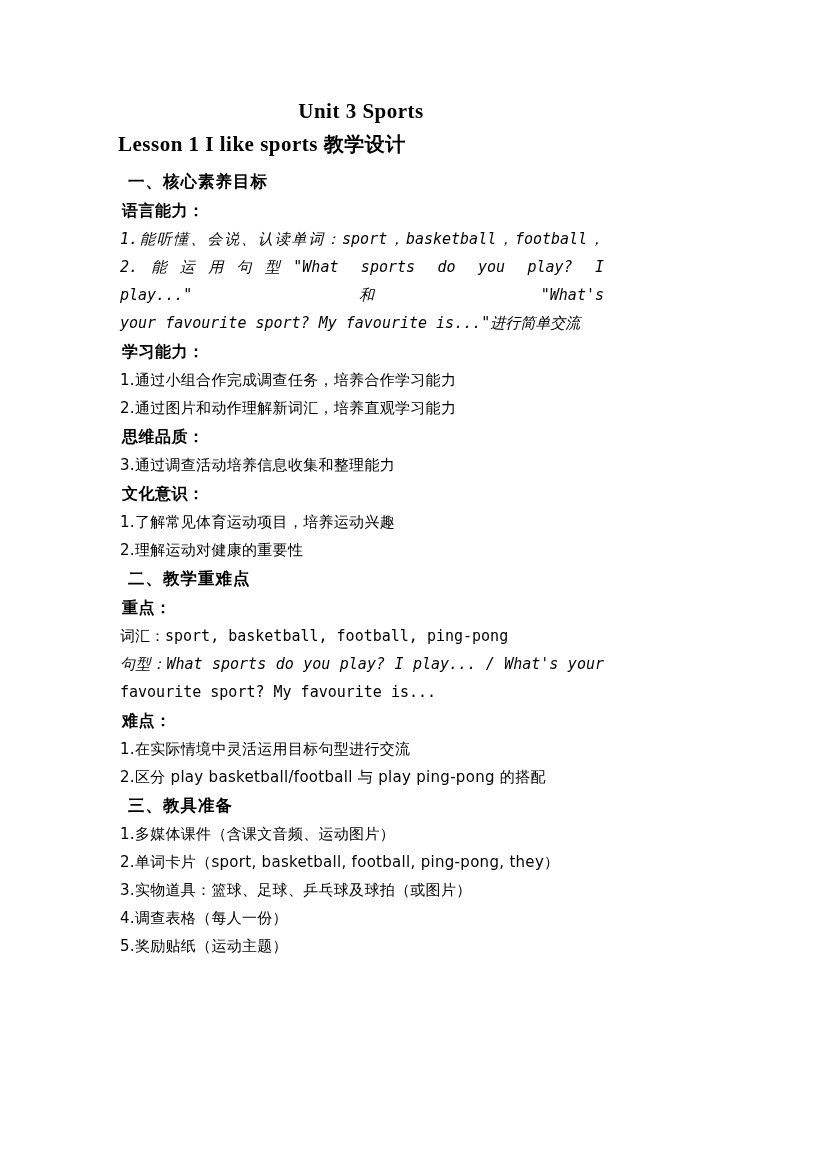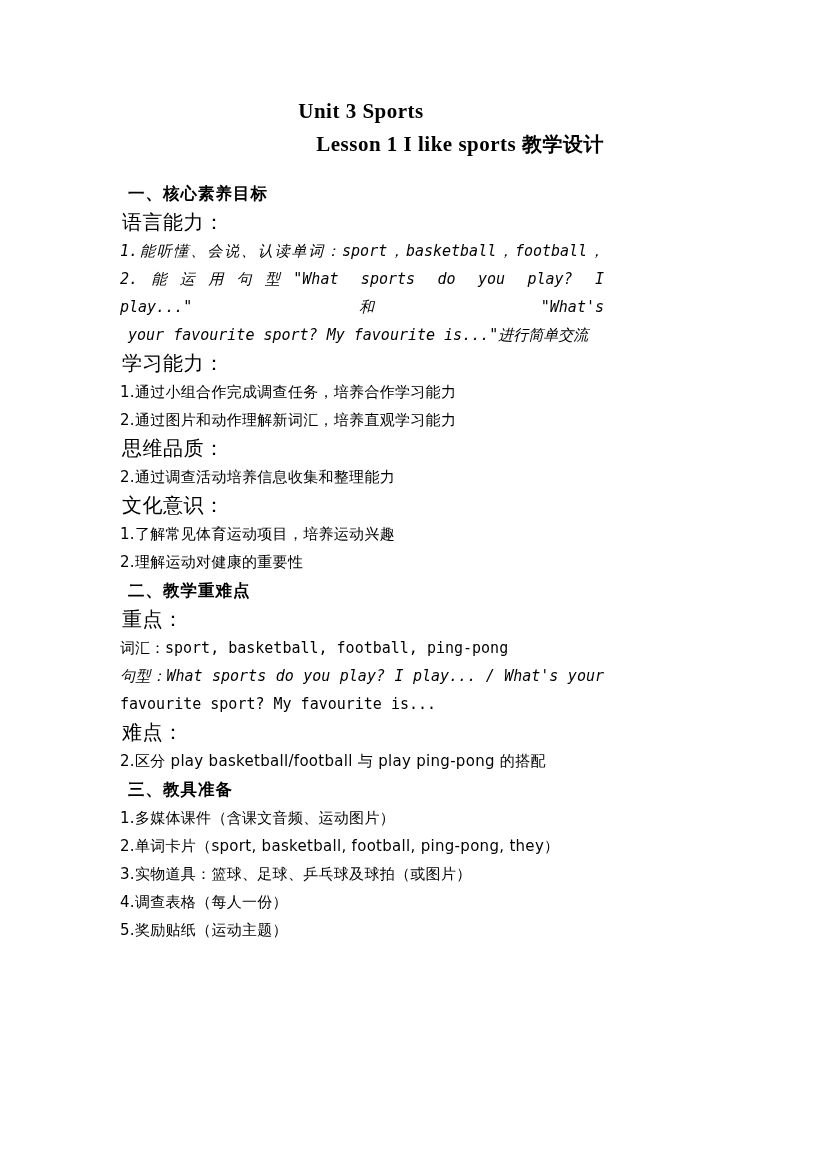--- a/index.html
+++ b/index.html
@@ -25,44 +25,44 @@
     padding: 95px 118px 0 118px;
   }
   .title-line {
     text-align: center;
     font-weight: bold;
     font-size: 21px;
     line-height: 32px;
     letter-spacing: 0.5px;
   }
   .title-line-2 {
-    text-align: right;
+    text-align: left;
     font-weight: bold;
     font-size: 21px;
     line-height: 34px;
     letter-spacing: 0.5px;
-    margin-bottom: 18px;
+    margin-bottom: 6px;
   }
   .title-cn {
     font-family: "DejaVu Sans", sans-serif;
     font-weight: bold;
     font-size: 20px;
   }
   .h-section {
     font-family: "DejaVu Serif", serif;
     font-weight: bold;
     font-size: 16.5px;
     line-height: 29px;
     letter-spacing: 1px;
     padding-left: 10px;
   }
   .h-sub {
     font-family: "DejaVu Serif", serif;
-    font-weight: normal;
-    font-size: 20px;
+    font-weight: bold;
+    font-size: 16px;
     line-height: 29px;
     letter-spacing: 0.5px;
     padding-left: 4px;
   }
   .body-line {
     font-family: "DejaVu Sans Mono", monospace;
     font-size: 15px;
     line-height: 28px;
     letter-spacing: 0px;
     padding-left: 2px;
@@ -77,21 +77,20 @@
     font-family: "DejaVu Sans Mono", monospace;
     font-size: 15px;
     line-height: 28px;
     padding-left: 2px;
     text-align: justify;
     text-align-last: justify;
     font-style: italic;
   }
   .body-just-last {
     text-align-last: left;
-    margin-left: 8px;
   }
 </style>
 </head>
 <body>
 
 <div class="page">
 
   <div class="title-line">Unit 3 Sports</div>
   <div class="title-line-2"><span>Lesson 1 I like sports </span><span class="title-cn">教学设计</span></div>
 
@@ -100,34 +99,35 @@
   <div class="h-sub">语言能力：</div>
   <div class="body-just">1.能听懂、会说、认读单词：sport，basketball，football，</div>
   <div class="body-just">2.能运用句型"What sports do you play? I play..."和"What's</div>
   <div class="body-just body-just-last">your favourite sport? My favourite is..."进行简单交流</div>
 
   <div class="h-sub">学习能力：</div>
   <div class="body-line cn">1.通过小组合作完成调查任务，培养合作学习能力</div>
   <div class="body-line cn">2.通过图片和动作理解新词汇，培养直观学习能力</div>
 
   <div class="h-sub">思维品质：</div>
-  <div class="body-line cn">2.通过调查活动培养信息收集和整理能力</div>
+  <div class="body-line cn">3.通过调查活动培养信息收集和整理能力</div>
 
   <div class="h-sub">文化意识：</div>
   <div class="body-line cn">1.了解常见体育运动项目，培养运动兴趣</div>
   <div class="body-line cn">2.理解运动对健康的重要性</div>
 
   <div class="h-section">二、教学重难点</div>
 
   <div class="h-sub">重点：</div>
   <div class="body-line">词汇：sport, basketball, football, ping-pong</div>
   <div class="body-just">句型：What sports do you play? I play... / What's your</div>
   <div class="body-line">favourite sport? My favourite is...</div>
 
   <div class="h-sub">难点：</div>
+  <div class="body-line cn">1.在实际情境中灵活运用目标句型进行交流</div>
   <div class="body-line cn">2.区分 play basketball/football 与 play ping-pong 的搭配</div>
 
   <div class="h-section">三、教具准备</div>
   <div class="body-line cn">1.多媒体课件（含课文音频、运动图片）</div>
   <div class="body-line cn">2.单词卡片（sport, basketball, football, ping-pong, they）</div>
   <div class="body-line cn">3.实物道具：篮球、足球、乒乓球及球拍（或图片）</div>
   <div class="body-line cn">4.调查表格（每人一份）</div>
   <div class="body-line cn">5.奖励贴纸（运动主题）</div>
 
 </div>

